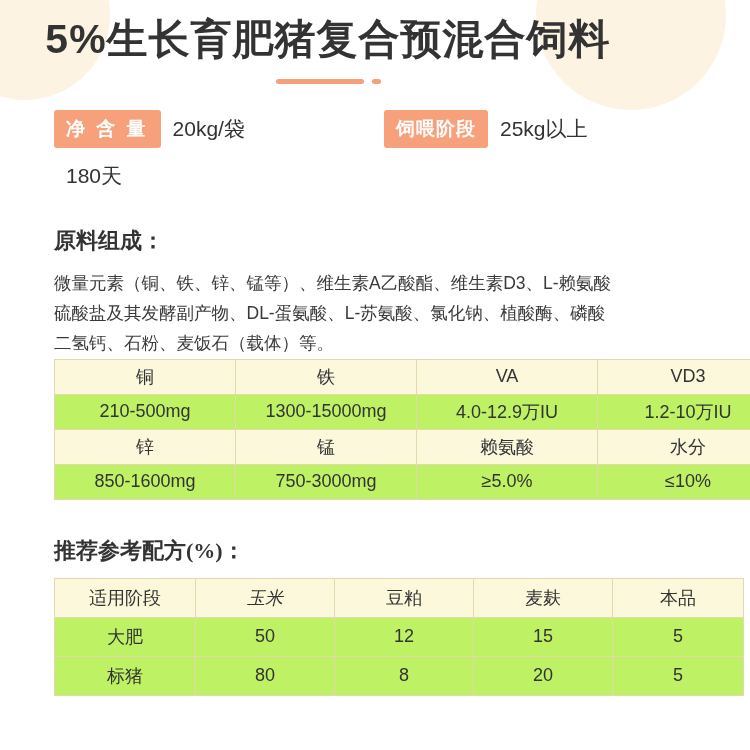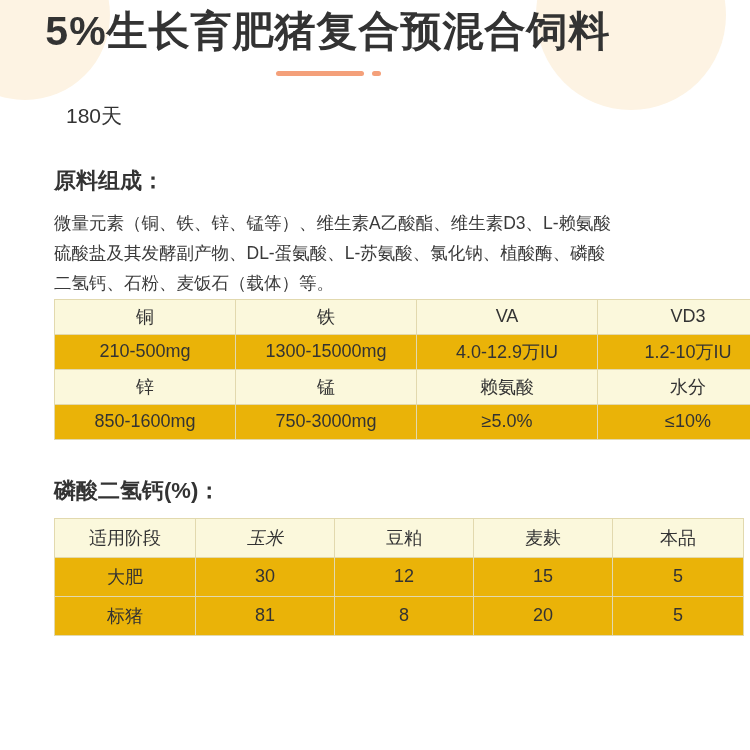--- a/index.html
+++ b/index.html
@@ -12,21 +12,21 @@
     background: #ffffff;
     font-family: "Liberation Sans", "DejaVu Sans", sans-serif;
     color: #2b2b2b;
     overflow: hidden;
   }
   .page {
     position: relative;
     width: 656px;
     height: 750px;
     box-sizing: border-box;
-    padding: 0 26px;
+    padding: 8px 26px;
   }
   
   .corner-tl {
     position: absolute;
     left: -60px; top: -70px;
     width: 170px; height: 170px;
     background: #fdf3e3;
     border-radius: 50%;
     z-index: 0;
   }
@@ -105,20 +105,21 @@
     color: #333333;
     margin-left: 12px;
     white-space: nowrap;
   }
 
   .section-title {
     font-size: 22px;
     font-weight: bold;
     color: #333333;
     margin: 36px 0 12px 28px;
+    font-family: Liberation Serif, serif;
   }
 
   .paragraph {
     font-size: 17.5px;
     line-height: 1.72;
     color: #3a3a3a;
     margin: 0 16px 0 28px;
     text-align: left;
   }
 
@@ -133,21 +134,21 @@
     font-size: 18px;
     color: #333333;
     height: 34px;
     padding: 0 4px;
   }
   table.grid td.head {
     background: #fbf8dc;
     font-weight: normal;
   }
   table.grid td.val {
-    background: #eab308;
+    background: #bef264;
   }
 
   #t-nutrition { width: 690px; }
   #t-nutrition td { width: 172px; }
 
   #t-formula { width: 690px; border-radius: 22px; }
   #t-formula td { height: 38px; }
 
   .fm-c0 { width: 130px; }
   .fm-c1 { width: 128px; font-style: italic; }
@@ -163,20 +164,30 @@
   <div class="corner-tr"></div>
 
   <div class="content">
 
     <div class="title">5%生长育肥猪复合预混合饲料</div>
     <div class="title-underline">
       <span class="bar"></span>
       <span class="dot"></span>
     </div>
 
+    <div class="spec-row">
+      <div class="spec-item first">
+        <span class="tag">净 含 量</span>
+        <span class="spec-value">20kg/袋</span>
+      </div>
+      <div class="spec-item">
+        <span class="tag-plain">饲喂阶段</span>
+        <span class="spec-value">25kg以上</span>
+      </div>
+    </div>
 
     <div class="spec-row">
       <div class="spec-item first">
         <span class="spec-value">180天</span>
       </div>
     </div>
 
     <div class="section-title">原料组成：</div>
     <div class="paragraph">微量元素（铜、铁、锌、锰等）、维生素A乙酸酯、维生素D3、L-赖氨酸硫酸盐及其发酵副产物、DL-蛋氨酸、L-苏氨酸、氯化钠、植酸酶、磷酸二氢钙、石粉、麦饭石（载体）等。</div>
 
@@ -202,40 +213,40 @@
       </tr>
       <tr>
         <td class="val">850-1600mg</td>
         <td class="val">750-3000mg</td>
         <td class="val">≥5.0%</td>
         <td class="val">≤10%</td>
       </tr>
     </tbody>
       </table>
 
-    <div class="section-title">磷酸二氢钙(%)：</div>
+    <div class="section-title">推荐参考配方(%)：</div>
     <table class="grid" id="t-formula">
       <tbody>
           <tr>
         <td class="head fm-c0">适用阶段</td>
         <td class="head fm-c1">玉米</td>
         <td class="head fm-c2">豆粕</td>
         <td class="head fm-c3">麦麸</td>
         <td class="head fm-c4">本品</td>
       </tr>
       <tr>
         <td class="val">大肥</td>
-        <td class="val">30</td>
+        <td class="val">50</td>
         <td class="val">12</td>
         <td class="val">15</td>
         <td class="val">5</td>
       </tr>
       <tr>
         <td class="val">标猪</td>
-        <td class="val">81</td>
+        <td class="val">80</td>
         <td class="val">8</td>
         <td class="val">20</td>
         <td class="val">5</td>
       </tr>
     </tbody>
       </table>
 
   </div>
 </div>
 

